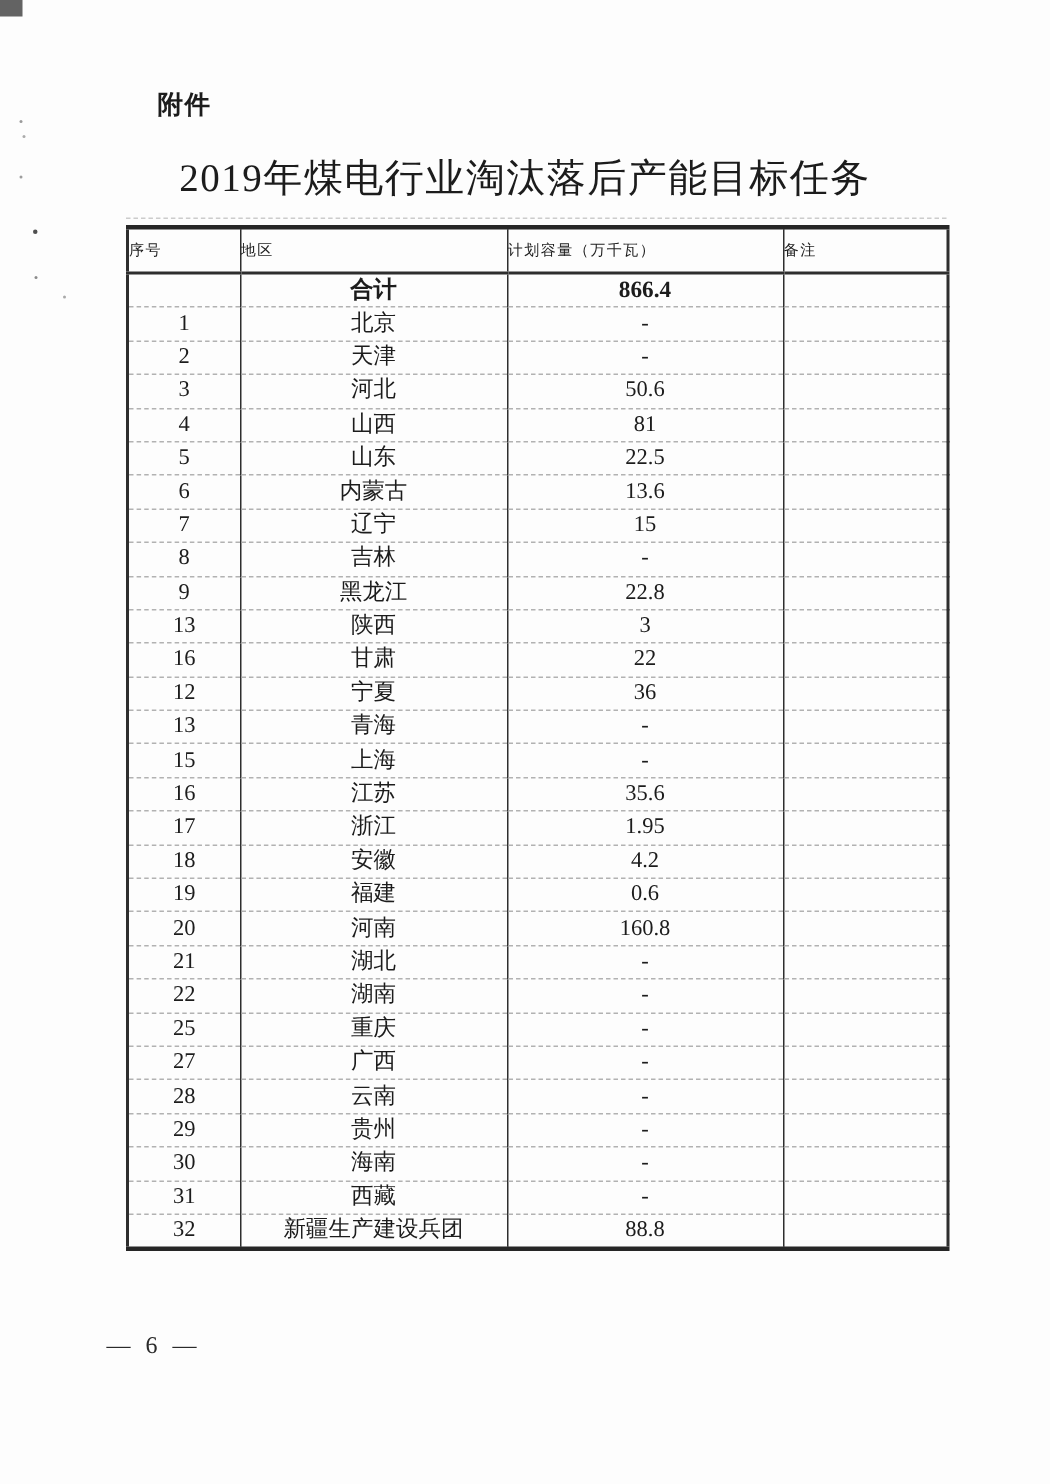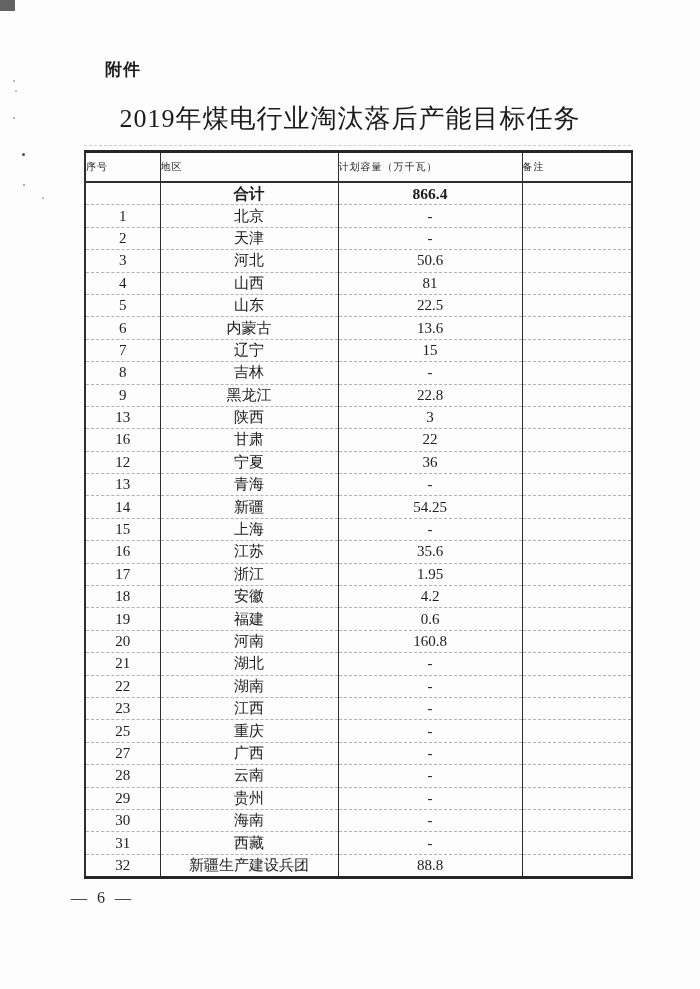--- a/index.html
+++ b/index.html
@@ -224,26 +224,20 @@
         <td class="vline">36</td>
         <td></td>
       </tr>
       <tr>
         <td class="vline">13</td>
         <td class="vline">青海</td>
         <td class="vline">-</td>
         <td></td>
       </tr>
       <tr>
-        <td class="vline">14</td>
-        <td class="vline">新疆</td>
-        <td class="vline">54.25</td>
-        <td></td>
-      </tr>
-      <tr>
         <td class="vline">15</td>
         <td class="vline">上海</td>
         <td class="vline">-</td>
         <td></td>
       </tr>
       <tr>
         <td class="vline">16</td>
         <td class="vline">江苏</td>
         <td class="vline">35.6</td>
         <td></td>
@@ -278,26 +272,20 @@
         <td class="vline">-</td>
         <td></td>
       </tr>
       <tr>
         <td class="vline">22</td>
         <td class="vline">湖南</td>
         <td class="vline">-</td>
         <td></td>
       </tr>
       <tr>
-        <td class="vline">23</td>
-        <td class="vline">江西</td>
-        <td class="vline">-</td>
-        <td></td>
-      </tr>
-      <tr>
         <td class="vline">25</td>
         <td class="vline">重庆</td>
         <td class="vline">-</td>
         <td></td>
       </tr>
       <tr>
         <td class="vline">27</td>
         <td class="vline">广西</td>
         <td class="vline">-</td>
         <td></td>

